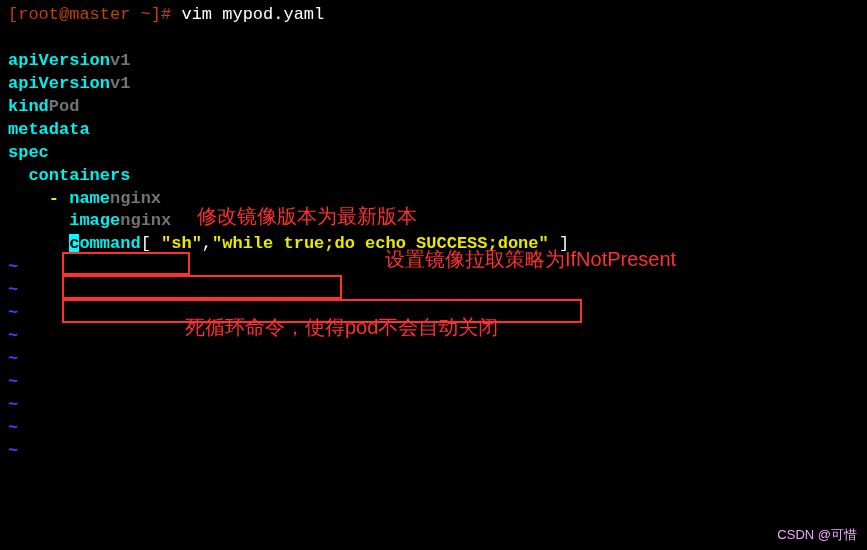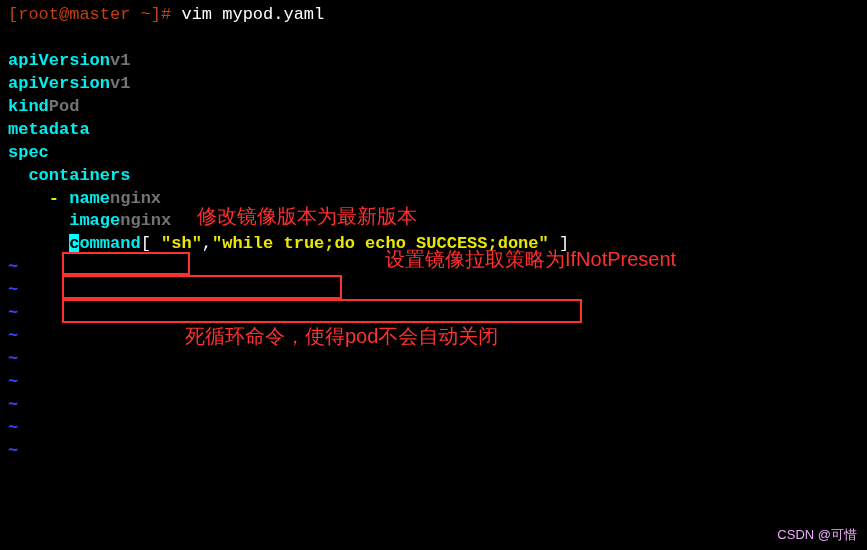--- a/index.html
+++ b/index.html
@@ -86,15 +86,15 @@
   <div class="line"><span class="blue-tilde">~</span></div>
   <div class="line"><span class="blue-tilde">~</span></div>
 </div>
 
 <div class="red-box" style="left:62px; top:252px; width:128px; height:23px;"></div>
 <div class="red-box" style="left:62px; top:275px; width:280px; height:24px;"></div>
 <div class="red-box" style="left:62px; top:299px; width:520px; height:24px;"></div>
 
 <div class="annotation" style="left:197px; top:203px;">修改镜像版本为最新版本</div>
 <div class="annotation" style="left:385px; top:246px;">设置镜像拉取策略为IfNotPresent</div>
-<div class="annotation" style="left:185px; top:323px;">死循环命令，使得pod不会自动关闭</div>
+<div class="annotation" style="left:185px; top:314px;">死循环命令，使得pod不会自动关闭</div>
 
 <div class="watermark">CSDN @可惜</div>
 
 </body></html>

